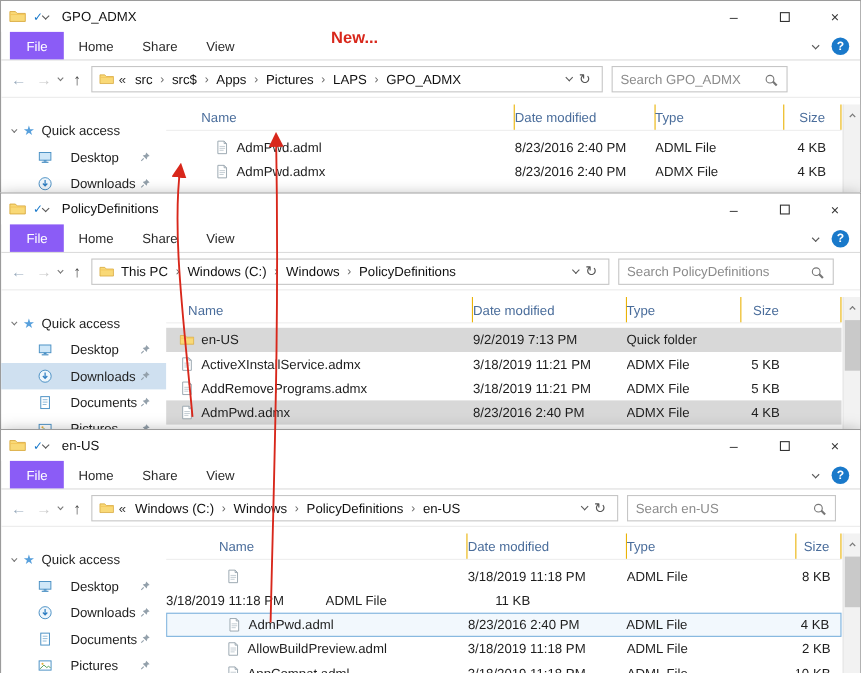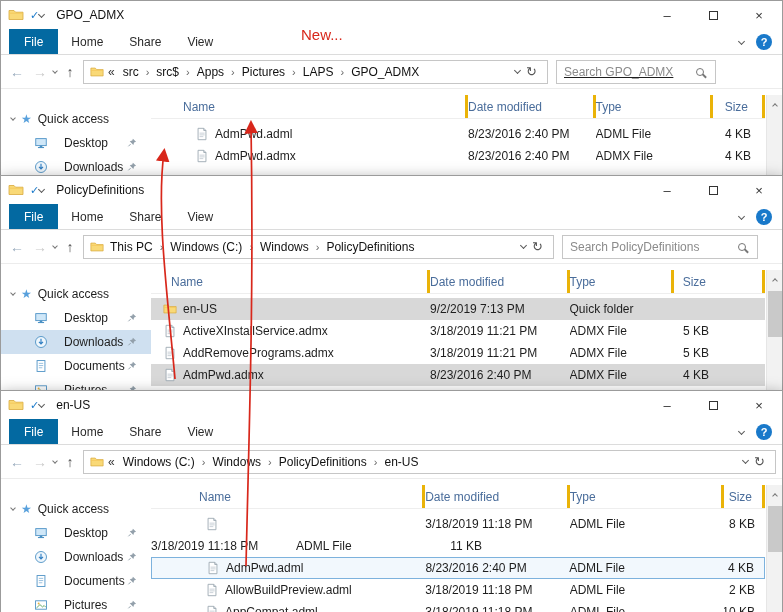--- a/index.html
+++ b/index.html
@@ -22,21 +22,21 @@
   
   .titlebar { height:28px; display:flex; align-items:center; padding-left:7px; position:relative; background:#fff; }
   .qat-check { color:#1979ca; font-size:11px; margin-left:6px; }
   .title-text { margin-left:12px; color:#111; }
   .win-controls { position:absolute; right:0; top:0; height:28px; display:flex; }
   .win-btn { width:46px; height:28px; display:flex; align-items:center; justify-content:center; color:#333; font-size:13px; }
   .maxbox { width:9px; height:9px; border:1px solid #333; display:inline-block; }
 
   
   .ribbon { height:26px; display:flex; align-items:stretch; border-bottom:1px solid #dcdcdc; position:relative; padding-left:8px; }
-  .tab-file { background:#0369a1; color:#fff; display:flex; align-items:center; padding:0 15px; }
+  .tab-file { background:#8b5cf6; color:#fff; display:flex; align-items:center; padding:0 15px; }
   .tab { display:flex; align-items:center; padding:0 13px; color:#2b2b2b; }
   .ribbon-right { position:absolute; right:10px; top:0; height:26px; display:flex; align-items:center; gap:12px; }
   .help-icon { width:16px; height:16px; border-radius:50%; background:#1979ca; color:#fff; font-size:11px; font-weight:bold; display:flex; align-items:center; justify-content:center; }
 
   
   .navbar { height:34px; display:flex; align-items:center; padding:0 6px; gap:3px; border-bottom:1px solid #ececec; }
   .nav-btn { width:20px; text-align:center; font-size:14px; }
   .nav-back { color:#96a9bb; }
   .nav-fwd  { color:#c9c9c9; }
   .nav-up   { color:#4a4a4a; }
@@ -48,37 +48,37 @@
   .addressbar { flex:1; height:24px; border:1px solid #c6c6c6; background:#fff; display:flex; align-items:center; padding:0 6px; gap:2px; overflow:hidden; }
   .crumb { padding:0 4px; white-space:nowrap; color:#111; }
   .crumb.ovf { padding:0 2px; color:#333; }
   .crumb-sep { color:#666; font-size:11px; padding:0 1px; }
   .ab-spacer { flex:1; }
   .ab-refresh { color:#555; font-size:13px; padding:0 4px; }
   .searchbox { height:24px; border:1px solid #c6c6c6; background:#fff; display:flex; align-items:center; padding:0 7px; margin-left:5px; }
   .search-ph { flex:1; color:#8b8b8b; white-space:nowrap; overflow:hidden; }
   .mag { width:8px; height:8px; border:1.5px solid #777; border-radius:50%; position:relative; display:inline-block; margin-right:4px; }
   .mag::after { content:""; position:absolute; width:5px; height:1.5px; background:#777; transform:rotate(45deg); right:-4px; bottom:-2px; }
-  #win1 .searchbox { width:160px; margin-right:60px;text-decoration:underline; }
+  #win1 .searchbox { width:160px; margin-right:60px; }
   #win2 .searchbox { width:196px; margin-right:18px; }
   #win3 .searchbox { width:190px; margin-right:16px; }
 
   
   .body-area { position:relative; display:flex; height:calc(100% - 88px); }
   .sidebar { width:150px; flex:0 0 150px; padding-top:18px; }
   .side-root { height:24px; display:flex; align-items:center; gap:6px; padding-left:10px; }
   .qa-star { color:#58a0dc; font-size:12px; }
   .side-item { height:24px; display:flex; align-items:center; gap:16px; padding-left:33px; position:relative; }
   .side-item .pin { position:absolute; right:13px; top:6px; }
   .side-sel { background:#cfe0f0; }
   .side-label { color:#1e1e1e; }
 
   .files { flex:1; padding-right:17px; overflow:hidden; }
   .hdr-row { display:flex; align-items:center; height:24px; margin-top:6px; border-bottom:1px solid #eee; color:#4a6d9b; }
-  .hdr-row .col { height:100%; display:flex; align-items:center; border-right:3px solid #eab308; }
+  .hdr-row .col { height:100%; display:flex; align-items:center; border-right:1px solid #eab308; }
   .rows { margin-top:4px; }
   .file-row { display:flex; align-items:center; height:22px; }
   .file-row .col { display:flex; align-items:center; overflow:hidden; white-space:nowrap; height:100%; }
   .col-size { justify-content:flex-end; }
   .row-sel { background:#d8d8d8; }
   .row-focus { background:#f2f8fd; border:1px solid #7db2dd; }
   .fname { margin-left:6px; }
 
   #win1 .col-name { width:318px; } #win1 .col-date { width:128px; } #win1 .col-type { width:118px; } #win1 .col-size { width:52px; padding-right:14px; }
   #win1 .hdr-row .col-name { padding-left:32px; } #win1 .file-row .col-name { padding-left:44px; }
@@ -87,21 +87,21 @@
   #win3 .col-name { width:275px; } #win3 .col-date { width:145px; } #win3 .col-type { width:155px; } #win3 .col-size { width:41px; padding-right:10px; }
   #win3 .hdr-row .col-name { padding-left:48px; } #win3 .file-row .col-name { padding-left:54px; }
 
   .vscroll { position:absolute; right:0; top:6px; bottom:0; width:16px; background:#f2f2f2; border-left:1px solid #e6e6e6; display:flex; flex-direction:column; align-items:center; padding-top:5px; }
   .vthumb { width:14px; height:46px; background:#c9c9c9; margin-top:8px; }
 
   .ic { flex:0 0 auto; }
 
   
   #annotation-arrows { position:absolute; left:0; top:0; z-index:50; pointer-events:none; }
-  #new-label { position:absolute; left:301px; top:26px; z-index:51; color:#d8271b; font-size:15px; font-weight:normal; }
+  #new-label { position:absolute; left:301px; top:26px; z-index:51; color:#d8271b; font-size:15px; font-weight:bold; }
 </style>
 </head>
 <body>
 
 <svg width="0" height="0" style="position:absolute" aria-hidden="true">
   <defs>
     <symbol id="i-folder" viewBox="0 0 16 16">
         <path d="M1 3.5 L6 3.5 L7.6 5.2 L15 5.2 L15 12.5 L1 12.5 Z" fill="#f9d977" stroke="#d8a93e" stroke-width=".8"></path>
         <path d="M1 6.2 L15 6.2" stroke="#f3c558" stroke-width=".8"></path>
       </symbol>
@@ -455,20 +455,24 @@
       <span class="crumb-sep">›</span>
       <span class="crumb">Windows</span>
       <span class="crumb-sep">›</span>
       <span class="crumb">PolicyDefinitions</span>
       <span class="crumb-sep">›</span>
       <span class="crumb">en-US</span>
       <span class="ab-spacer"></span>
       <span class="chev down sm"></span>
       <span class="ab-refresh">↻</span>
     </div>
+    <div class="searchbox">
+      <span class="search-ph">Search en-US</span>
+      <span class="mag"></span>
+    </div>
   </div>
   <div class="body-area">
     <div class="sidebar">
       <div class="side-root">
         <span class="chev down xs"></span>
         <span class="qa-star">★</span>
         <span class="side-label">Quick access</span>
       </div>
       <div class="side-item">
         <svg class="ic" width="14" height="14">

